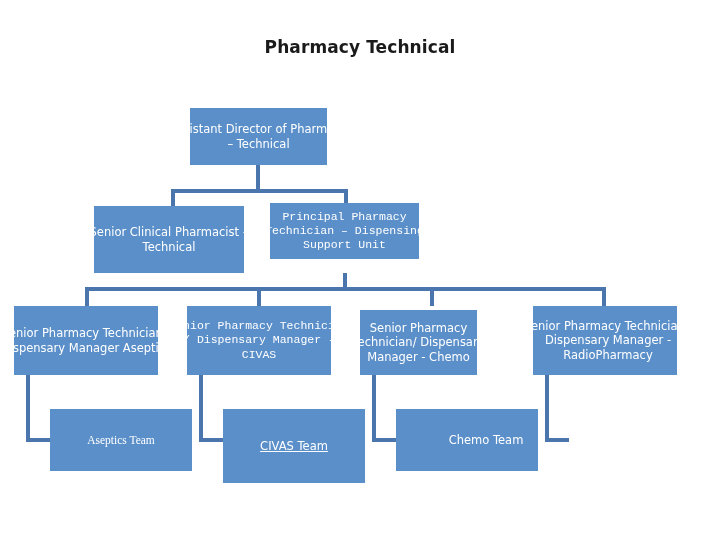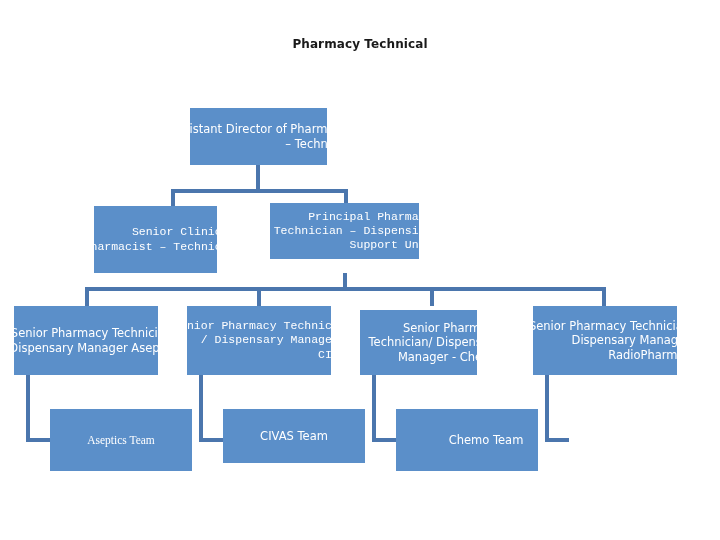--- a/index.html
+++ b/index.html
@@ -16,33 +16,33 @@
     height: 540px;
     background: #ffffff;
     overflow: hidden;
   }
   .title {
     position: absolute;
     left: 0;
     top: 37px;
     width: 720px;
     text-align: center;
-    font-size: 12px;
+    font-size: 17px;
     font-weight: bold;
     color: #1a1a1a;
     letter-spacing: 0.1px;
   }
   .node {
     position: absolute;
     background: #5b8fc9;
     color: #ffffff;
     display: flex;
     align-items: center;
     justify-content: center;
-    text-align: right;
+    text-align: center;
     font-size: 11.5px;
     line-height: 14.2px;
     box-sizing: border-box;
     white-space: nowrap;
   }
   .node.wrap {
     white-space: normal;
   }
   .node .label {
     width: 130%;
@@ -73,21 +73,21 @@
 
   <div class="node wrap" style="left:190px; top:108px; width:137px; height:57px;">
     <span class="label">Assistant Director of Pharmacy – Technical</span>
   </div>
 
   <div class="conn" style="left:256px; top:165px; width:4px; height:26px;"></div>
   <div class="conn" style="left:171px; top:189px; width:177px; height:4px;"></div>
   <div class="conn" style="left:171px; top:189px; width:4px; height:17px;"></div>
   <div class="conn" style="left:344px; top:189px; width:4px; height:17px;"></div>
 
-  <div class="node wrap" style="left:94px; top:206px; width:123px; height:67px;font-family:Liberation Mono, monospace;">
+  <div class="node wrap" style="left:94px; top:206px; width:150px; height:67px;">
     <span class="label">Senior Clinical Pharmacist – Technical</span>
   </div>
 
   <div class="node wrap tight" style="left:270px; top:203px; width:149px; height:56px;font-family:Liberation Mono, monospace;">
     <span class="label">Principal Pharmacy Technician – Dispensing Support Unit</span>
   </div>
 
   <div class="conn" style="left:343px; top:273px; width:4px; height:18px;"></div>
   <div class="conn" style="left:85px; top:287px; width:521px; height:4px;"></div>
   <div class="conn" style="left:85px; top:287px; width:4px; height:19px;"></div>
@@ -120,21 +120,21 @@
   <div class="conn" style="left:372px; top:375px; width:4px; height:67px;"></div>
   <div class="conn" style="left:372px; top:438px; width:24px; height:4px;"></div>
 
   <div class="conn" style="left:545px; top:375px; width:4px; height:67px;"></div>
   <div class="conn" style="left:545px; top:438px; width:24px; height:4px;"></div>
 
   <div class="node" style="left:50px; top:409px; width:142px; height:62px;font-family:Liberation Serif, serif;">
     <span>Aseptics Team</span>
   </div>
 
-  <div class="node" style="left:223px; top:409px; width:142px; height:54px;">
+  <div class="node" style="left:223px; top:409px; width:142px; height:74px;text-decoration:underline;">
     <span>CIVAS Team</span>
   </div>
 
   <div class="node" style="left:396px; top:409px; width:142px; height:62px;padding-left:38px;">
     <span>Chemo Team</span>
   </div>
 
 
 </div>
 

